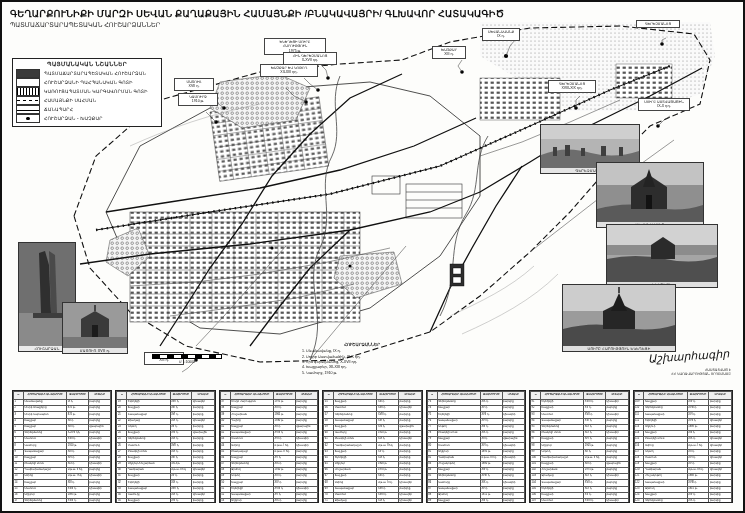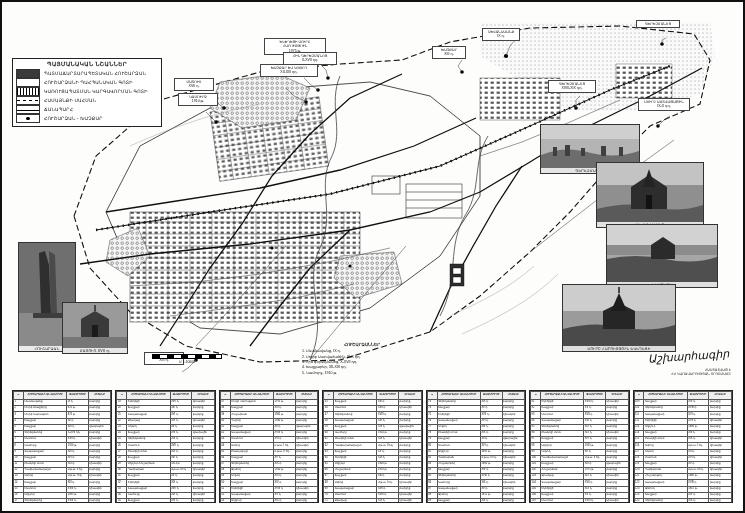--- a/index.html
+++ b/index.html
@@ -251,20 +251,24 @@
     text-align: center;
     margin-top: .5px;
     color: #111;
   }
 </style>
 </head>
 <body>
 
 <div id="sheet">
 
+  <div class="title-wrap">
+    <div class="main-title">ԳԵՂԱՐՔՈՒՆԻՔԻ ՄԱՐԶԻ ՍԵՎԱՆ ՔԱՂԱՔԱՅԻՆ ՀԱՄԱՅՆՔԻ /ԲՆԱԿԱՎԱՅՐԻ/ ԳԼԽԱՎՈՐ ՀԱՏԱԿԱԳԻԾ</div>
+    <div class="sub-title">ՊԱՏՄԱՃԱՐՏԱՐԱՊԵՏԱԿԱՆ ՀՈՒՇԱՐՁԱՆՆԵՐ</div>
+  </div>
 
   <div class="map-area">
     <svg class="map-svg" width="729" height="360" viewBox="0 0 729 360">
       <defs>
         <pattern id="hatchA" width="3" height="3" patternUnits="userSpaceOnUse" patternTransform="rotate(45)">
           <rect width="3" height="3" fill="#ffffff"></rect>
           <line x1="0" y1="0" x2="0" y2="3" stroke="#666" stroke-width="0.6"></line>
         </pattern>
         <pattern id="dotsA" width="4" height="4" patternUnits="userSpaceOnUse">
           <rect width="4" height="4" fill="#fafafa"></rect>

